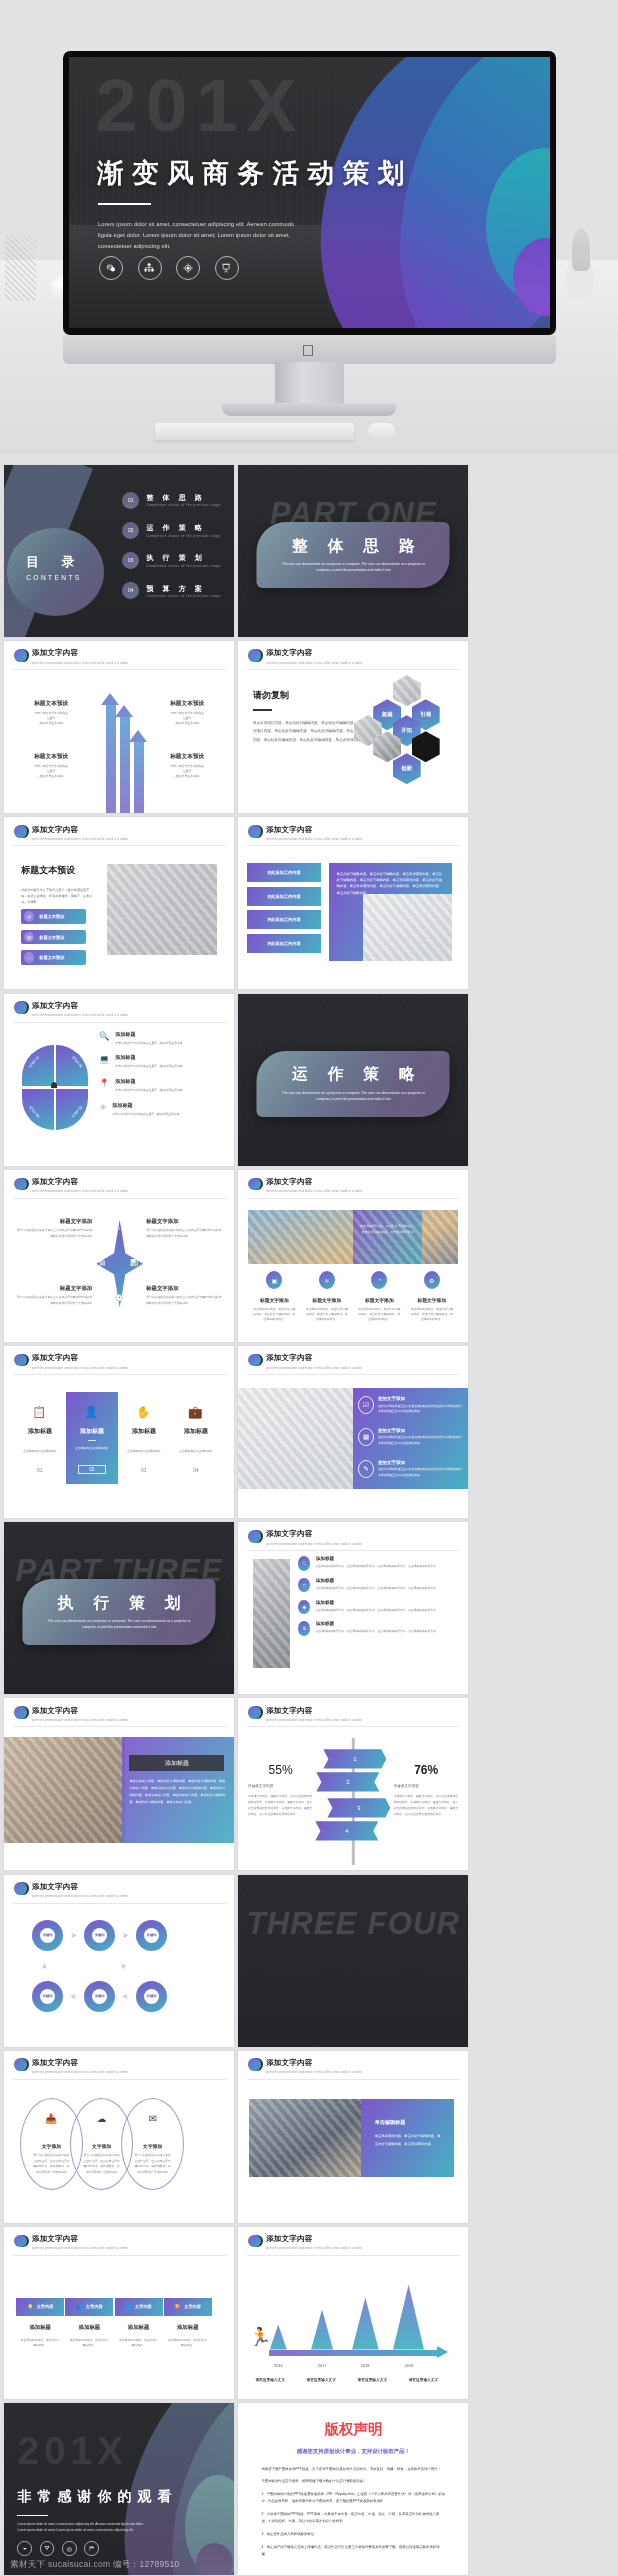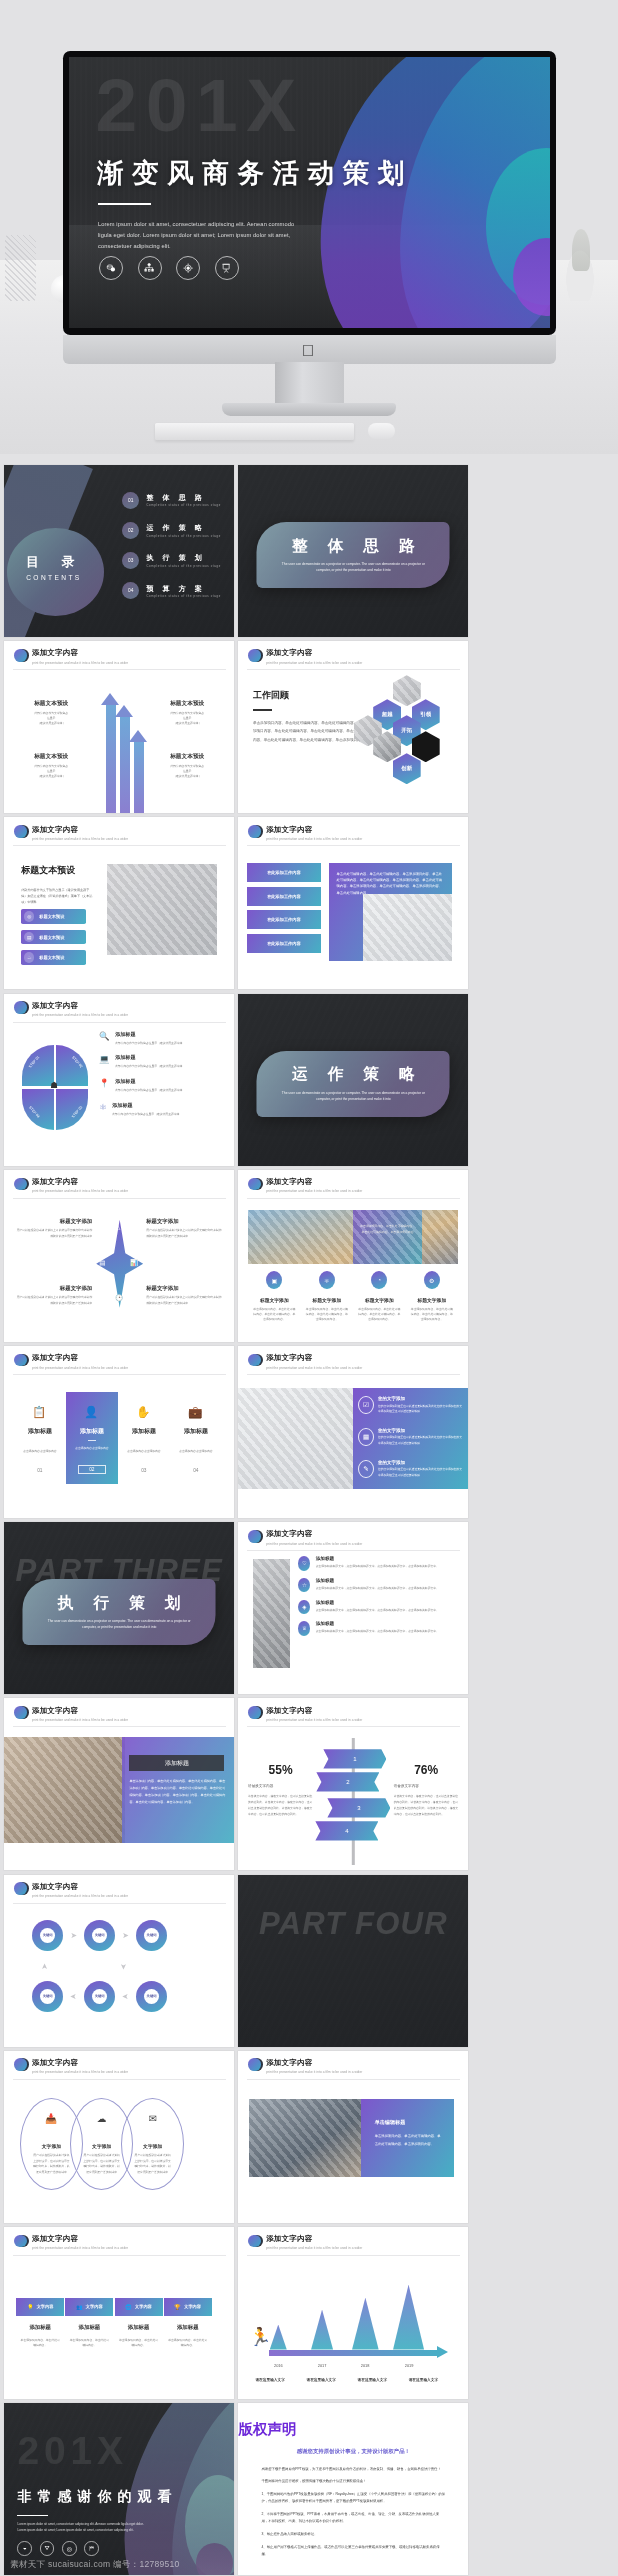--- a/index.html
+++ b/index.html
@@ -194,21 +194,21 @@
   .chart-base::after { content:""; position:absolute; right:-11px; top:-3.6px; width:0;height:0;
     border-top:6.6px solid transparent; border-bottom:6.6px solid transparent; border-left:11px solid #49aec6; }
   .peak { position:absolute; bottom:22.3px; width:0; height:0;
     border-left:13.3px solid transparent; border-right:13.3px solid transparent; }
   .runner { position:absolute; left:-4.8px; bottom:24px; font-size:18px; color:#1c1c1c; }
   .xlabel { position:absolute; bottom:3.6px; font-size:3.9px; color:#555; text-align:center; width:28px; }
   .chart-notes { position:absolute; left:17px; top:152px; width:199px; display:flex; gap:5.4px;
      font-size:3.7px; color:#333; font-weight:bold; }
 
   
-  .cpy-title { font-size:14.5px; font-weight:bold; color:#6d28d9; margin-top:17px;font-family:Liberation Serif, serif; }
+  .cpy-title { font-size:14.5px; font-weight:bold; color:#ef4444; text-align:center; margin-top:17px;font-family:Liberation Serif, serif; }
   .cpy-sub { font-size:5.4px; color:#6a5fd0; text-align:center; margin-top:8.5px; font-weight:bold; }
   .cpy-body { margin:11px 23px 0 23px; font-size:3.4px; color:#3a3a3a; line-height:2.15; }
   .cpy-body p { margin-bottom:5.4px; }
 
   
   .thx-title { position:absolute; left:13.3px; top:85px; color:#fff; font-size:14px;
     font-weight:bold; letter-spacing:6px; }
   .thx-rule { position:absolute; left:13.3px; top:112px; width:145px; height:1.2px; }
   .thx-rule .s{position:absolute;left:0;top:0;width:31px;height:1.2px;background:#fff;}
   .thx-rule .d{position:absolute;left:34px;top:0.6px;width:111px;height:0.6px;
@@ -321,20 +321,21 @@
         <div class="toc-num">04</div>
         <div class="toc-txt">
             <div class="zh">预 算 方 案</div>
         <div class="en">Completion status of the previous stage</div>
           </div>
         </div>
     </div>
   </div>
 
   <div class="slide dark">
+    <div class="part-ghost">PART ONE</div>
     <div class="part-card">
       <div class="zh">整 体 思 路</div>
       <div class="en">The user can demonstrate on a projector or computer. The user can demonstrate on a projector or computer, or print the presentation and make it into</div>
     </div>
   </div>
 
   <div class="slide">
     <div class="s-head">
       <div class="dot"></div>
       <div class="txt">
@@ -380,21 +381,21 @@
     <div class="s-head">
       <div class="dot"></div>
       <div class="txt">
           <h4>添加文字内容</h4>
       <p>print the presentation and make it into a film to be used in a wider</p>
         </div>
     </div>
     <div class="hdr-rule"></div>
 
     <div style="position:absolute;left:14.5px;top:48px;width:115px;">
-      <div style="font-size:9px;font-weight:bold;color:#222;">工作回顾</div>
+      <div style="font-size:9px;font-weight:bold;color:#222;">请勿复制</div>
       <div style="width:19.3px;height:1.2px;background:#333;margin:7.2px 0 8.5px 0;"></div>
       <div style="font-size:3.6px;color:#555;line-height:2.3;">单击添加项目内容。单击此处可编辑内容。单击此处可编辑内容。单击添加项目内容。单击此处可编辑内容。单击此处可编辑内容。单击添加项目内容。单击此处可编辑内容。单击此处可编辑内容。单击添加项目内容。</div>
     </div>
 
     <div style="position:absolute;right:9.7px;top:34px;width:106px;height:121px;">
       <div class="photo" style="position:absolute;left:40px;top:0;width:28px;height:31px;clip-path:polygon(50% 0,100% 25%,100% 75%,50% 100%,0 75%,0 25%);"></div>
       <div class="hex gradv" style="position:absolute;left:20.5px;top:24px;">超越</div>
       <div class="hex gradv" style="position:absolute;left:59px;top:24px;">引领</div>
       <div class="hex gradv" style="position:absolute;left:40px;top:40px;">开拓</div>
       <div class="photo" style="position:absolute;left:1.2px;top:40px;width:28px;height:31px;clip-path:polygon(50% 0,100% 25%,100% 75%,50% 100%,0 75%,0 25%);"></div>
@@ -746,21 +747,21 @@
     </div>
     <div class="hdr-rule"></div>
 
     <div class="pole" style="left:115px;top:40px;height:127px;"></div>
     <div class="grad" style="position:absolute;left:85px;top:51px;width:63px;height:19.3px;clip-path:polygon(0 0,92% 0,100% 50%,92% 100%,0 100%,8% 50%);display:flex;align-items:center;justify-content:center;color:#fff;font-size:6px;">1</div>
     <div class="grad" style="position:absolute;left:78px;top:74px;width:63px;height:19.3px;clip-path:polygon(0 0,100% 0,92% 50%,100% 100%,0 100%,8% 50%);display:flex;align-items:center;justify-content:center;color:#fff;font-size:6px;">2</div>
     <div class="grad" style="position:absolute;left:89px;top:100px;width:63px;height:19.3px;clip-path:polygon(0 0,92% 0,100% 50%,92% 100%,0 100%,8% 50%);display:flex;align-items:center;justify-content:center;color:#fff;font-size:6px;">3</div>
     <div class="grad" style="position:absolute;left:77px;top:123px;width:63px;height:19.3px;clip-path:polygon(0 0,100% 0,92% 50%,100% 100%,0 100%,8% 50%);display:flex;align-items:center;justify-content:center;color:#fff;font-size:6px;">4</div>
 
     <div style="position:absolute;left:9.7px;top:65px;width:65px;">
-      <div style="font-size:12px;font-weight:bold;color:#222;text-align:center;">55%</div>
+      <div style="font-size:12px;font-weight:normal;color:#222;text-align:center;">55%</div>
       <div style="font-size:3.6px;color:#555;margin-top:6.6px;">请替换文字内容</div>
       <div class="mini" style="margin-top:4.8px;line-height:2.2;">请替换文字内容，修改文字内容，也可以直接复制您的内容到此。请替换文字内容，修改文字内容，也可以直接复制您的内容到此。请替换文字内容，修改文字内容，也可以直接复制您的内容到此。</div>
     </div>
     <div style="position:absolute;right:9.7px;top:65px;width:65px;">
       <div style="font-size:12px;font-weight:bold;color:#222;text-align:center;">76%</div>
       <div style="font-size:3.6px;color:#555;margin-top:6.6px;">请替换文字内容</div>
       <div class="mini" style="margin-top:4.8px;line-height:2.2;">请替换文字内容，修改文字内容，也可以直接复制您的内容到此。请替换文字内容，修改文字内容，也可以直接复制您的内容到此。请替换文字内容，修改文字内容，也可以直接复制您的内容到此。</div>
     </div>
   </div>
 
@@ -798,21 +799,21 @@
           <i style="width:15px;height:15px;">关键词</i>
         </div>
       <span style="color:#c8c8cc;font-size:7.8px;transform:rotate(180deg);">➤</span>
       <div class="donut gradv" style="width:31px;height:31px;">
           <i style="width:15px;height:15px;">关键词</i>
         </div>
     </div>
   </div>
 
   <div class="slide dark">
-    <div class="part-ghost">PART FOUR</div>
+    <div class="part-ghost">THREE FOUR</div>
   </div>
 
   <div class="slide">
     <div class="s-head">
       <div class="dot"></div>
       <div class="txt">
           <h4>添加文字内容</h4>
       <p>print the presentation and make it into a film to be used in a wider</p>
         </div>
     </div>

